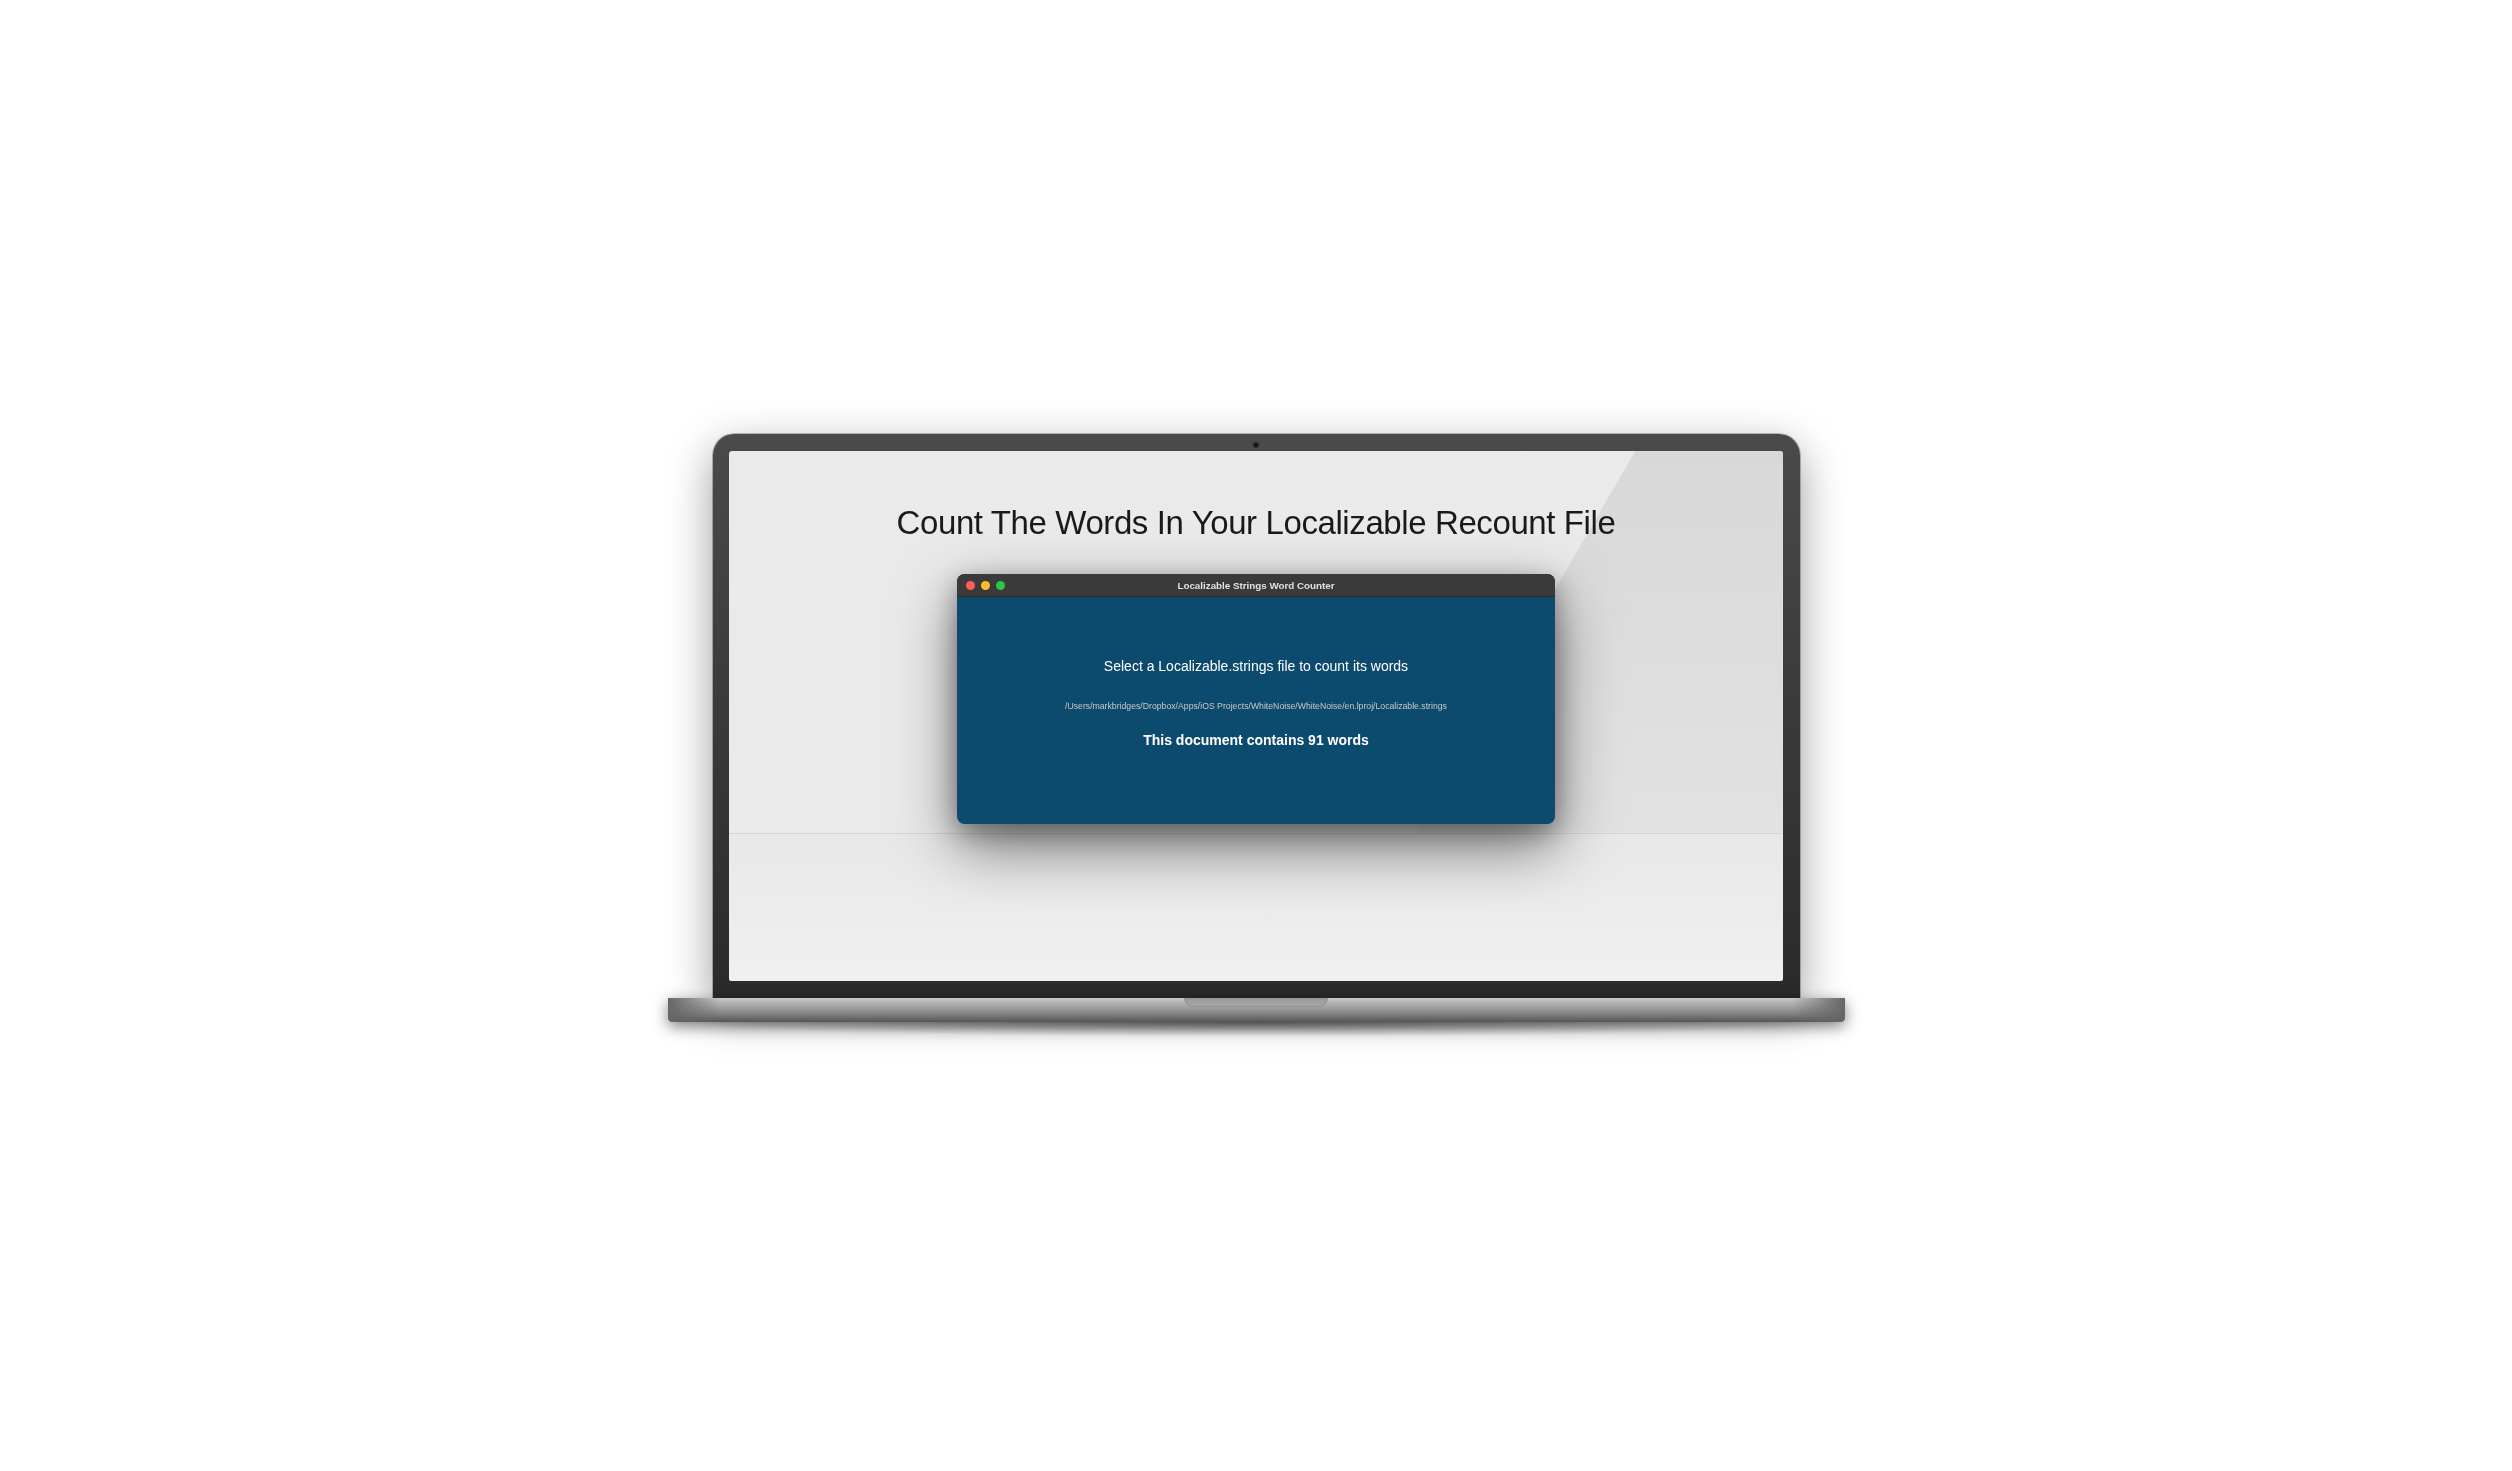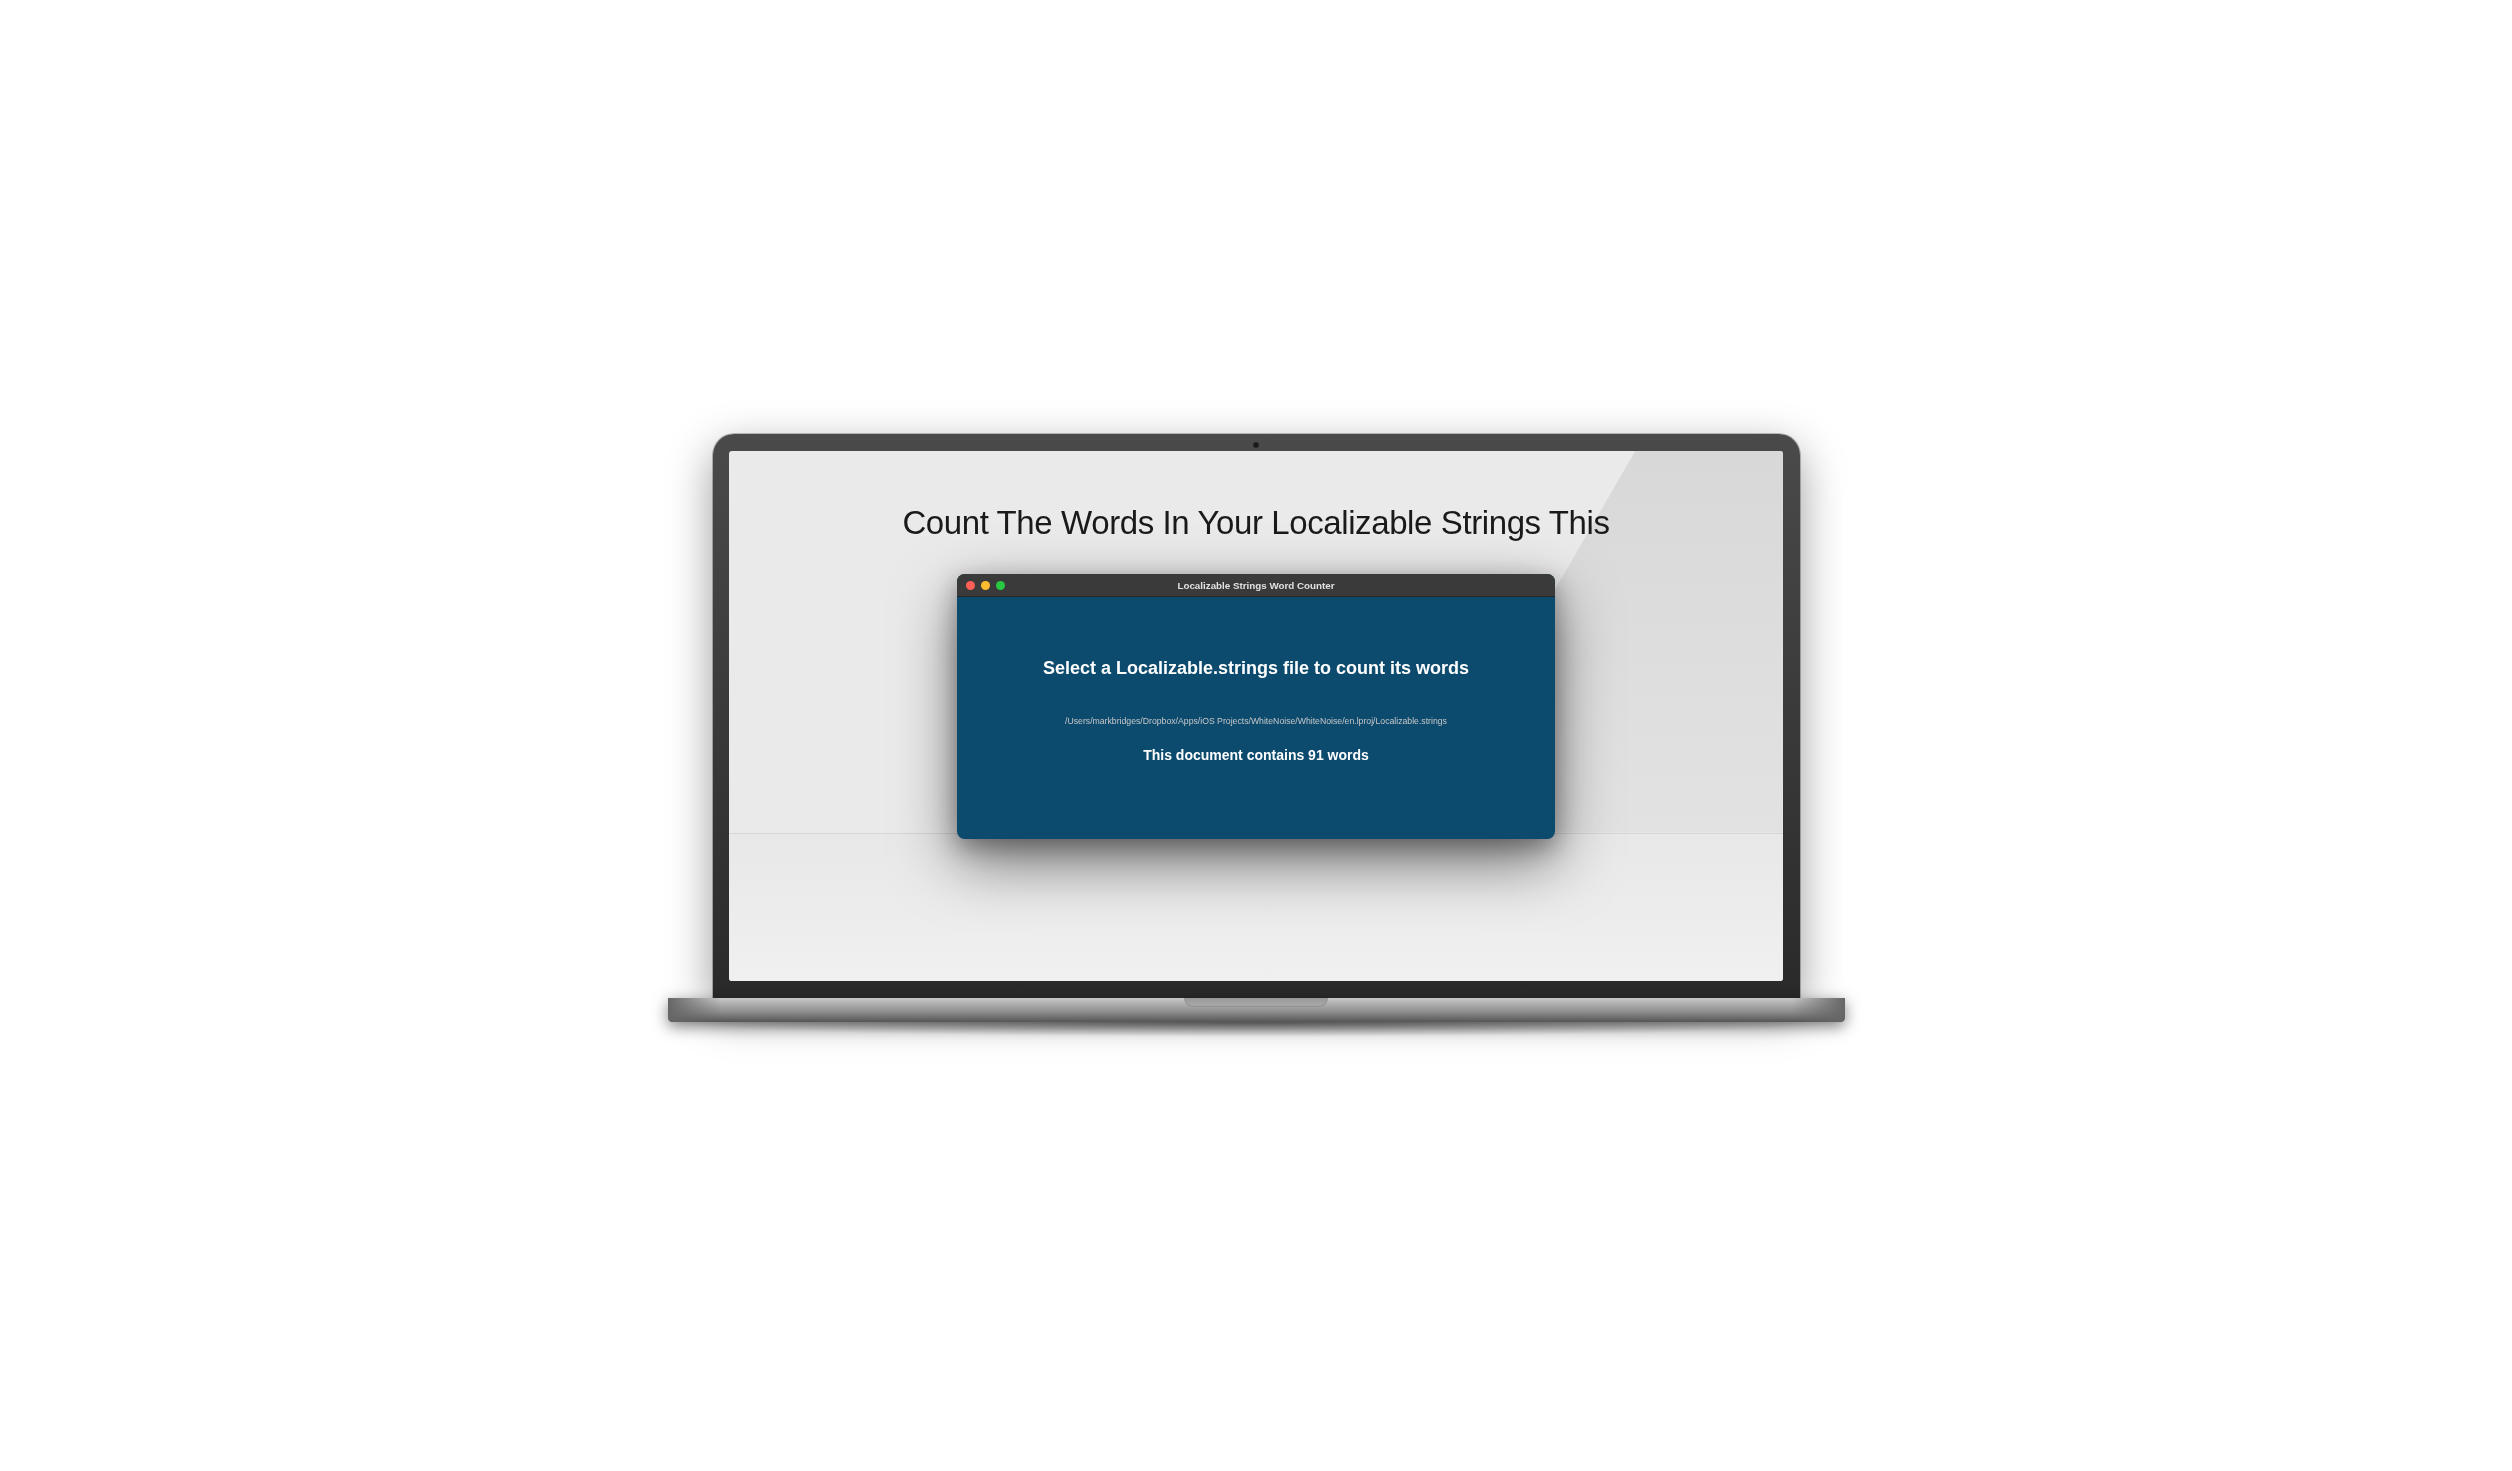--- a/index.html
+++ b/index.html
@@ -142,24 +142,24 @@
       pointer-events: none;
     }
 
     .window-content {
       padding: 61px 30px 76px 30px;
       text-align: center;
       color: #ffffff;
     }
 
     .instruction-text {
-      font-size: 18px;
-      font-weight: 700;
-      color: #ffffff;
-      margin-bottom: 37px;
+      font-size: 14px;
+      font-weight: 400;
+      color: #ffffff;
+      margin-bottom: 27px;
     }
 
     .button-stack {
       display: flex;
       flex-direction: column;
       align-items: center;
       gap: 7.6px;
       margin-bottom: 23px;
     }
 
@@ -242,21 +242,21 @@
 
 <div class="laptop-frame">
   <div class="laptop-screen-bezel">
     <div class="laptop-camera"></div>
     <div class="laptop-screen">
 
       <div class="room-wall-right"></div>
       <div class="room-floor"></div>
       <div class="room-floor-line"></div>
 
-      <h1 class="page-heading">Count The Words In Your Localizable Strings This</h1>
+      <h1 class="page-heading">Count The Words In Your Localizable Recount File</h1>
 
       <div class="app-window">
         <div class="titlebar">
           <div class="traffic-lights">
             <div class="traffic-light close"></div>
             <div class="traffic-light minimize"></div>
             <div class="traffic-light zoom"></div>
           </div>
           <div class="window-title">Localizable Strings Word Counter</div>
         </div>

